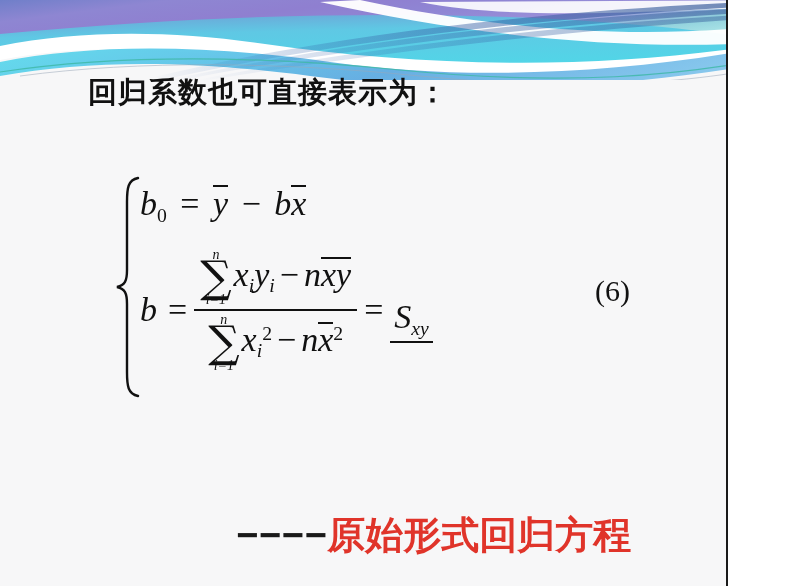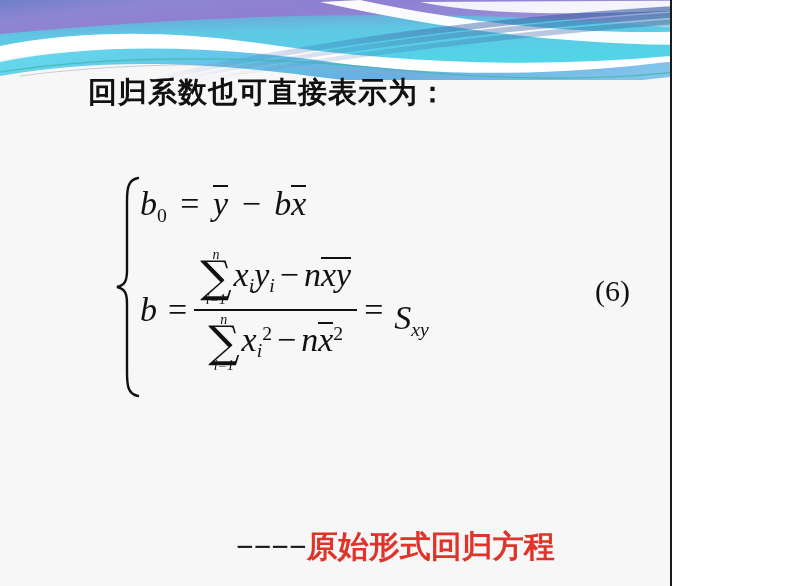--- a/index.html
+++ b/index.html
@@ -2,21 +2,21 @@
 <html><head>
 <meta charset="utf-8">
 <style>
   html, body {
     margin: 0;
     padding: 0;
     background: #ffffff;
   }
   .slide {
     position: relative;
-    width: 672px;
+    width: 728px;
     height: 586px;
     background: #f7f7f8;
     overflow: hidden;
     border-right: 2px solid #1a1a1a;
     box-sizing: border-box;
     font-family: "Liberation Serif", serif;
   }
 
   
   .header-band {
@@ -145,20 +145,21 @@
   .bigsum .lim-bot { margin-top: -4px; }
   .bigsum .sigma {
     font-size: 44px;
     font-style: normal;
     font-family: "DejaVu Serif", serif;
     line-height: 0.92;
   }
 
   .sfrac {
     display: inline-flex;
+    flex-direction: column;
     vertical-align: middle;
     line-height: 1.1;
     font-size: 34px;
     margin-top: 20px;
   }
   .sfrac .bar { width: 100%; height: 2px; background: #111111; }
   .sfrac .num { padding: 0 4px 2px 4px; }
   .sfrac .den { padding: 2px 4px 0 4px; }
 
   
@@ -190,26 +191,25 @@
     font-size: 0.85em;
     font-style: normal;
     line-height: 1;
   }
 
   
   .conclusion {
     position: absolute;
     left: 236px;
     top: 510px;
-    font-family: Liberation Serif, serif;
+    font-family: Liberation Mono, monospace;
     font-weight: bold;
-    font-size: 31px;
+    font-size: 38px;
     white-space: nowrap;
     letter-spacing: 0px;
-    margin-top: 16px;
   }
   .conclusion .dashes { color: #1a1a1a; }
   .conclusion .redtext { color: #e0342a; }
 </style>
 </head>
 <body>
 
 <div class="slide">
 
   <div class="header-band">

